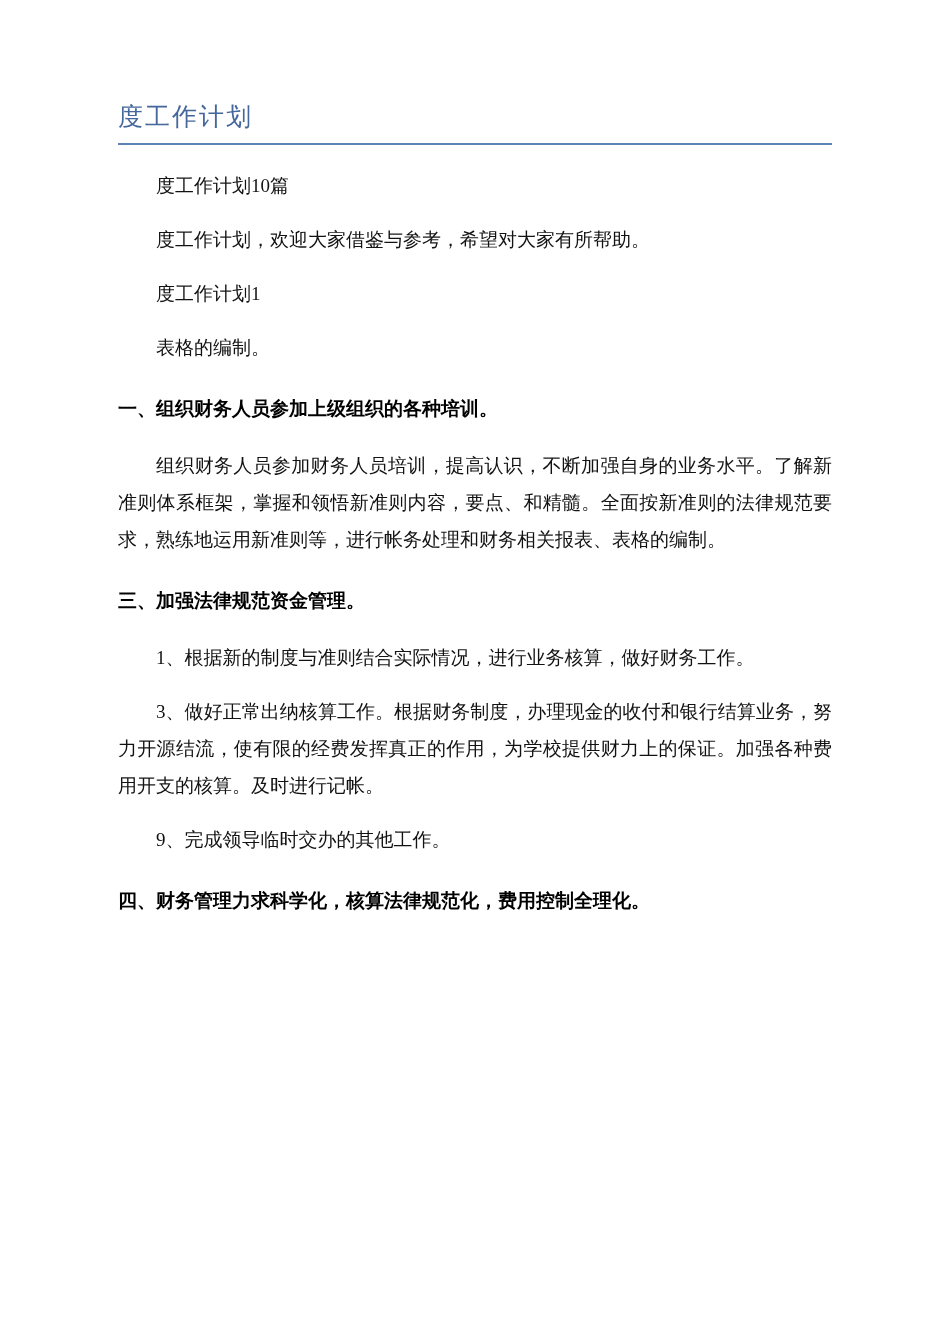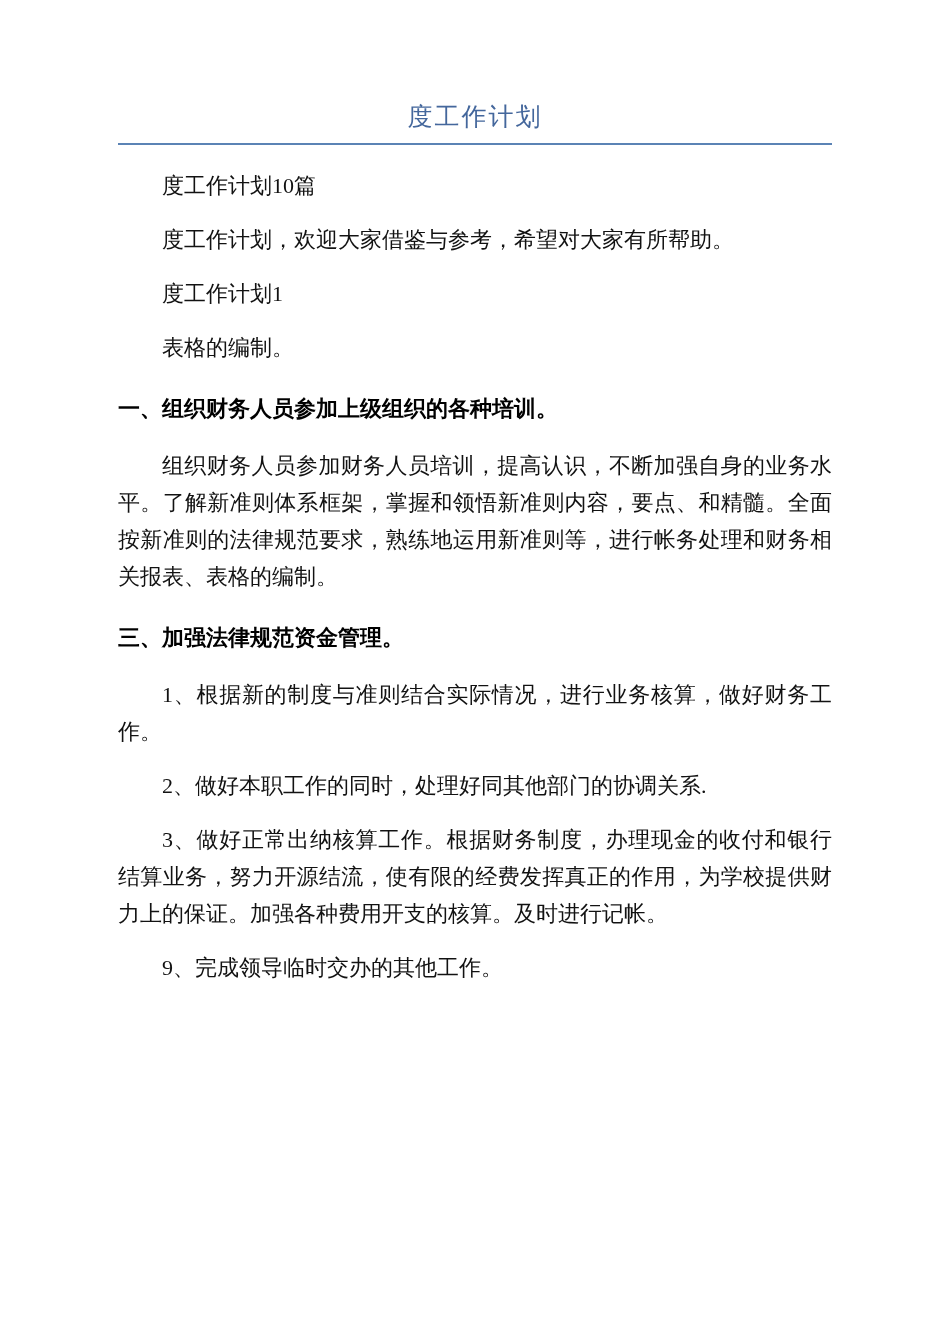--- a/index.html
+++ b/index.html
@@ -12,36 +12,35 @@
     width: 950px;
     min-height: 1344px;
     margin: 0 auto;
     background: #ffffff;
     padding: 100px 118px 60px 118px;
     font-family: "Liberation Serif", "DejaVu Serif", serif;
     color: #111111;
   }
   .doc-title {
     margin: 0 0 10px 0;
-    text-align: center;
     font-size: 25px;
     font-weight: 400;
     letter-spacing: 2px;
     color: #44679c;
     font-family: "Liberation Serif", "DejaVu Serif", serif;
   }
   .title-rule {
     border: none;
     border-top: 2px solid #5b83b5;
     margin: 0 0 22px 0;
     width: 100%;
   }
   .content p {
     margin: 17px 0;
-    font-size: 22px;
+    font-size: 19px;
     line-height: 37px;
     text-align: justify;
   }
   .content p.body {
     text-indent: 2em;
     font-family: "Liberation Serif", "DejaVu Serif", serif;
     color: #121212;
   }
   .content p.heading {
     text-indent: 0;
@@ -59,17 +58,17 @@
   <hr class="title-rule">
   <div class="content" id="content">
       <p class="body">度工作计划10篇</p>
       <p class="body">度工作计划，欢迎大家借鉴与参考，希望对大家有所帮助。</p>
       <p class="body">度工作计划1</p>
       <p class="body">表格的编制。</p>
       <p class="heading">一、组织财务人员参加上级组织的各种培训。</p>
       <p class="body">组织财务人员参加财务人员培训，提高认识，不断加强自身的业务水平。了解新准则体系框架，掌握和领悟新准则内容，要点、和精髓。全面按新准则的法律规范要求，熟练地运用新准则等，进行帐务处理和财务相关报表、表格的编制。</p>
       <p class="heading">三、加强法律规范资金管理。</p>
       <p class="body">1、根据新的制度与准则结合实际情况，进行业务核算，做好财务工作。</p>
-      <p class="body">2、做好本职工作的同时，处理好同其他部门的协调关系.</p>
       <p class="body">3、做好正常出纳核算工作。根据财务制度，办理现金的收付和银行结算业务，努力开源结流，使有限的经费发挥真正的作用，为学校提供财力上的保证。加强各种费用开支的核算。及时进行记帐。</p>
       <p class="body">9、完成领导临时交办的其他工作。</p>
+      <p class="heading">四、财务管理力求科学化，核算法律规范化，费用控制全理化。</p>
     </div>
 </div>
 
 </body></html>

